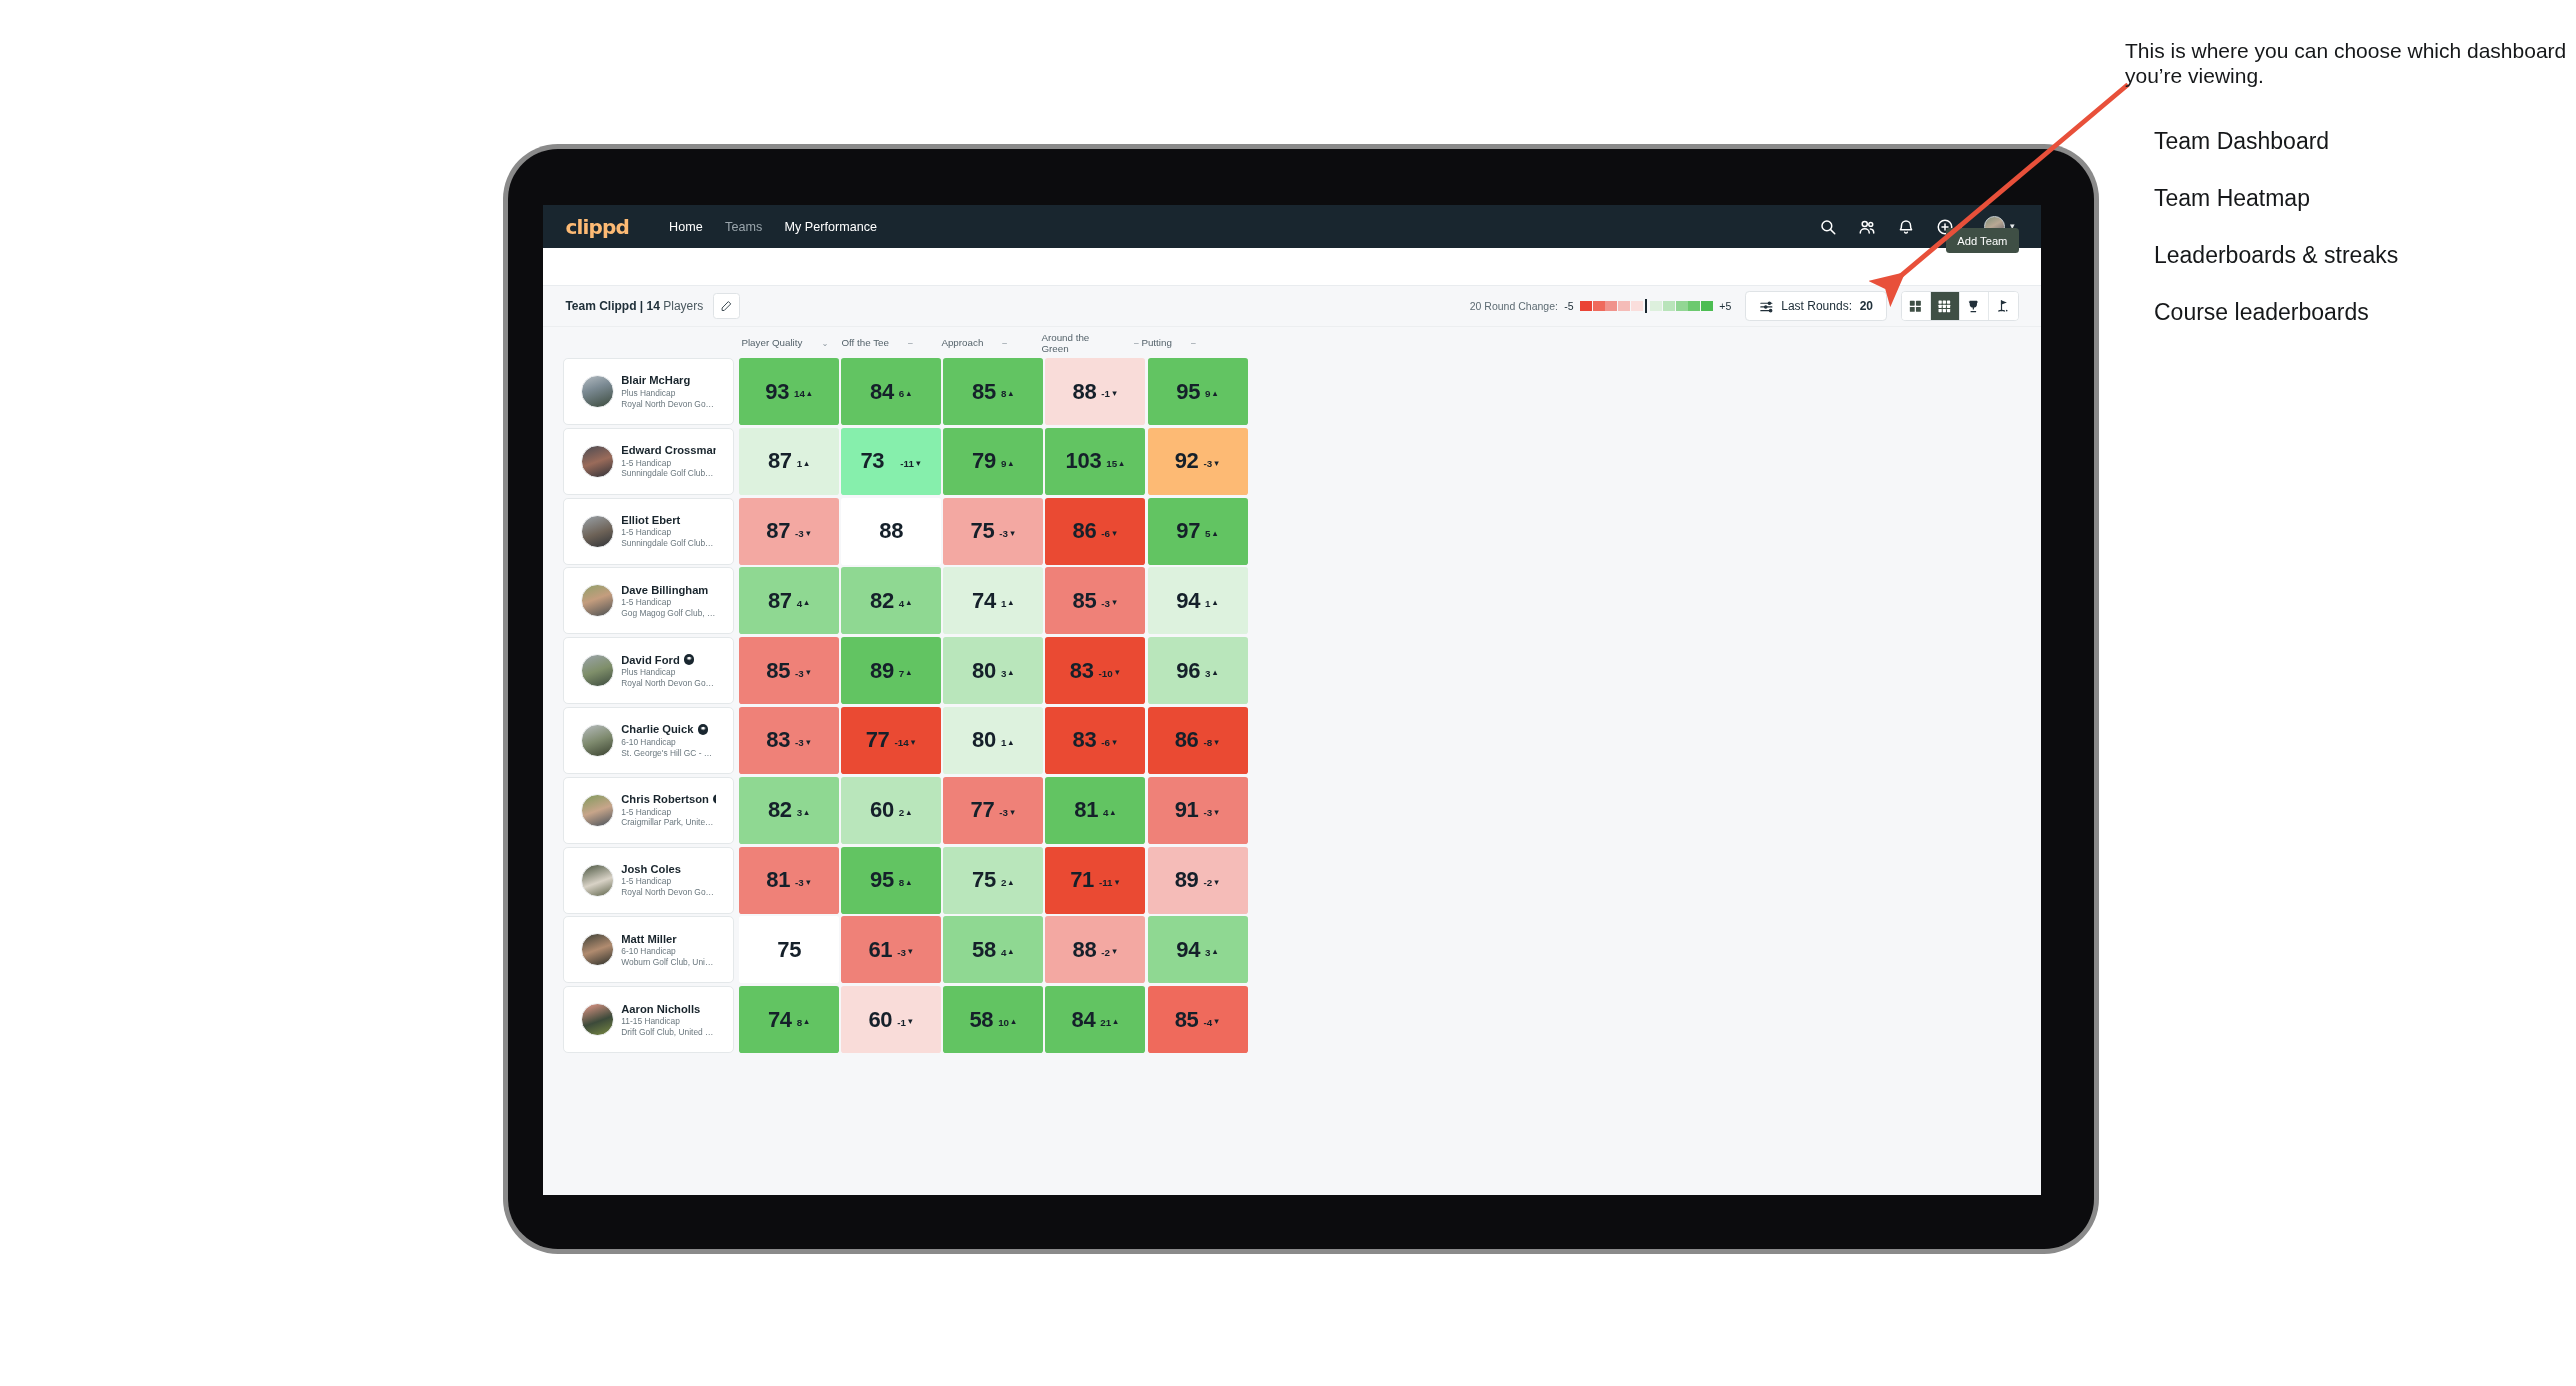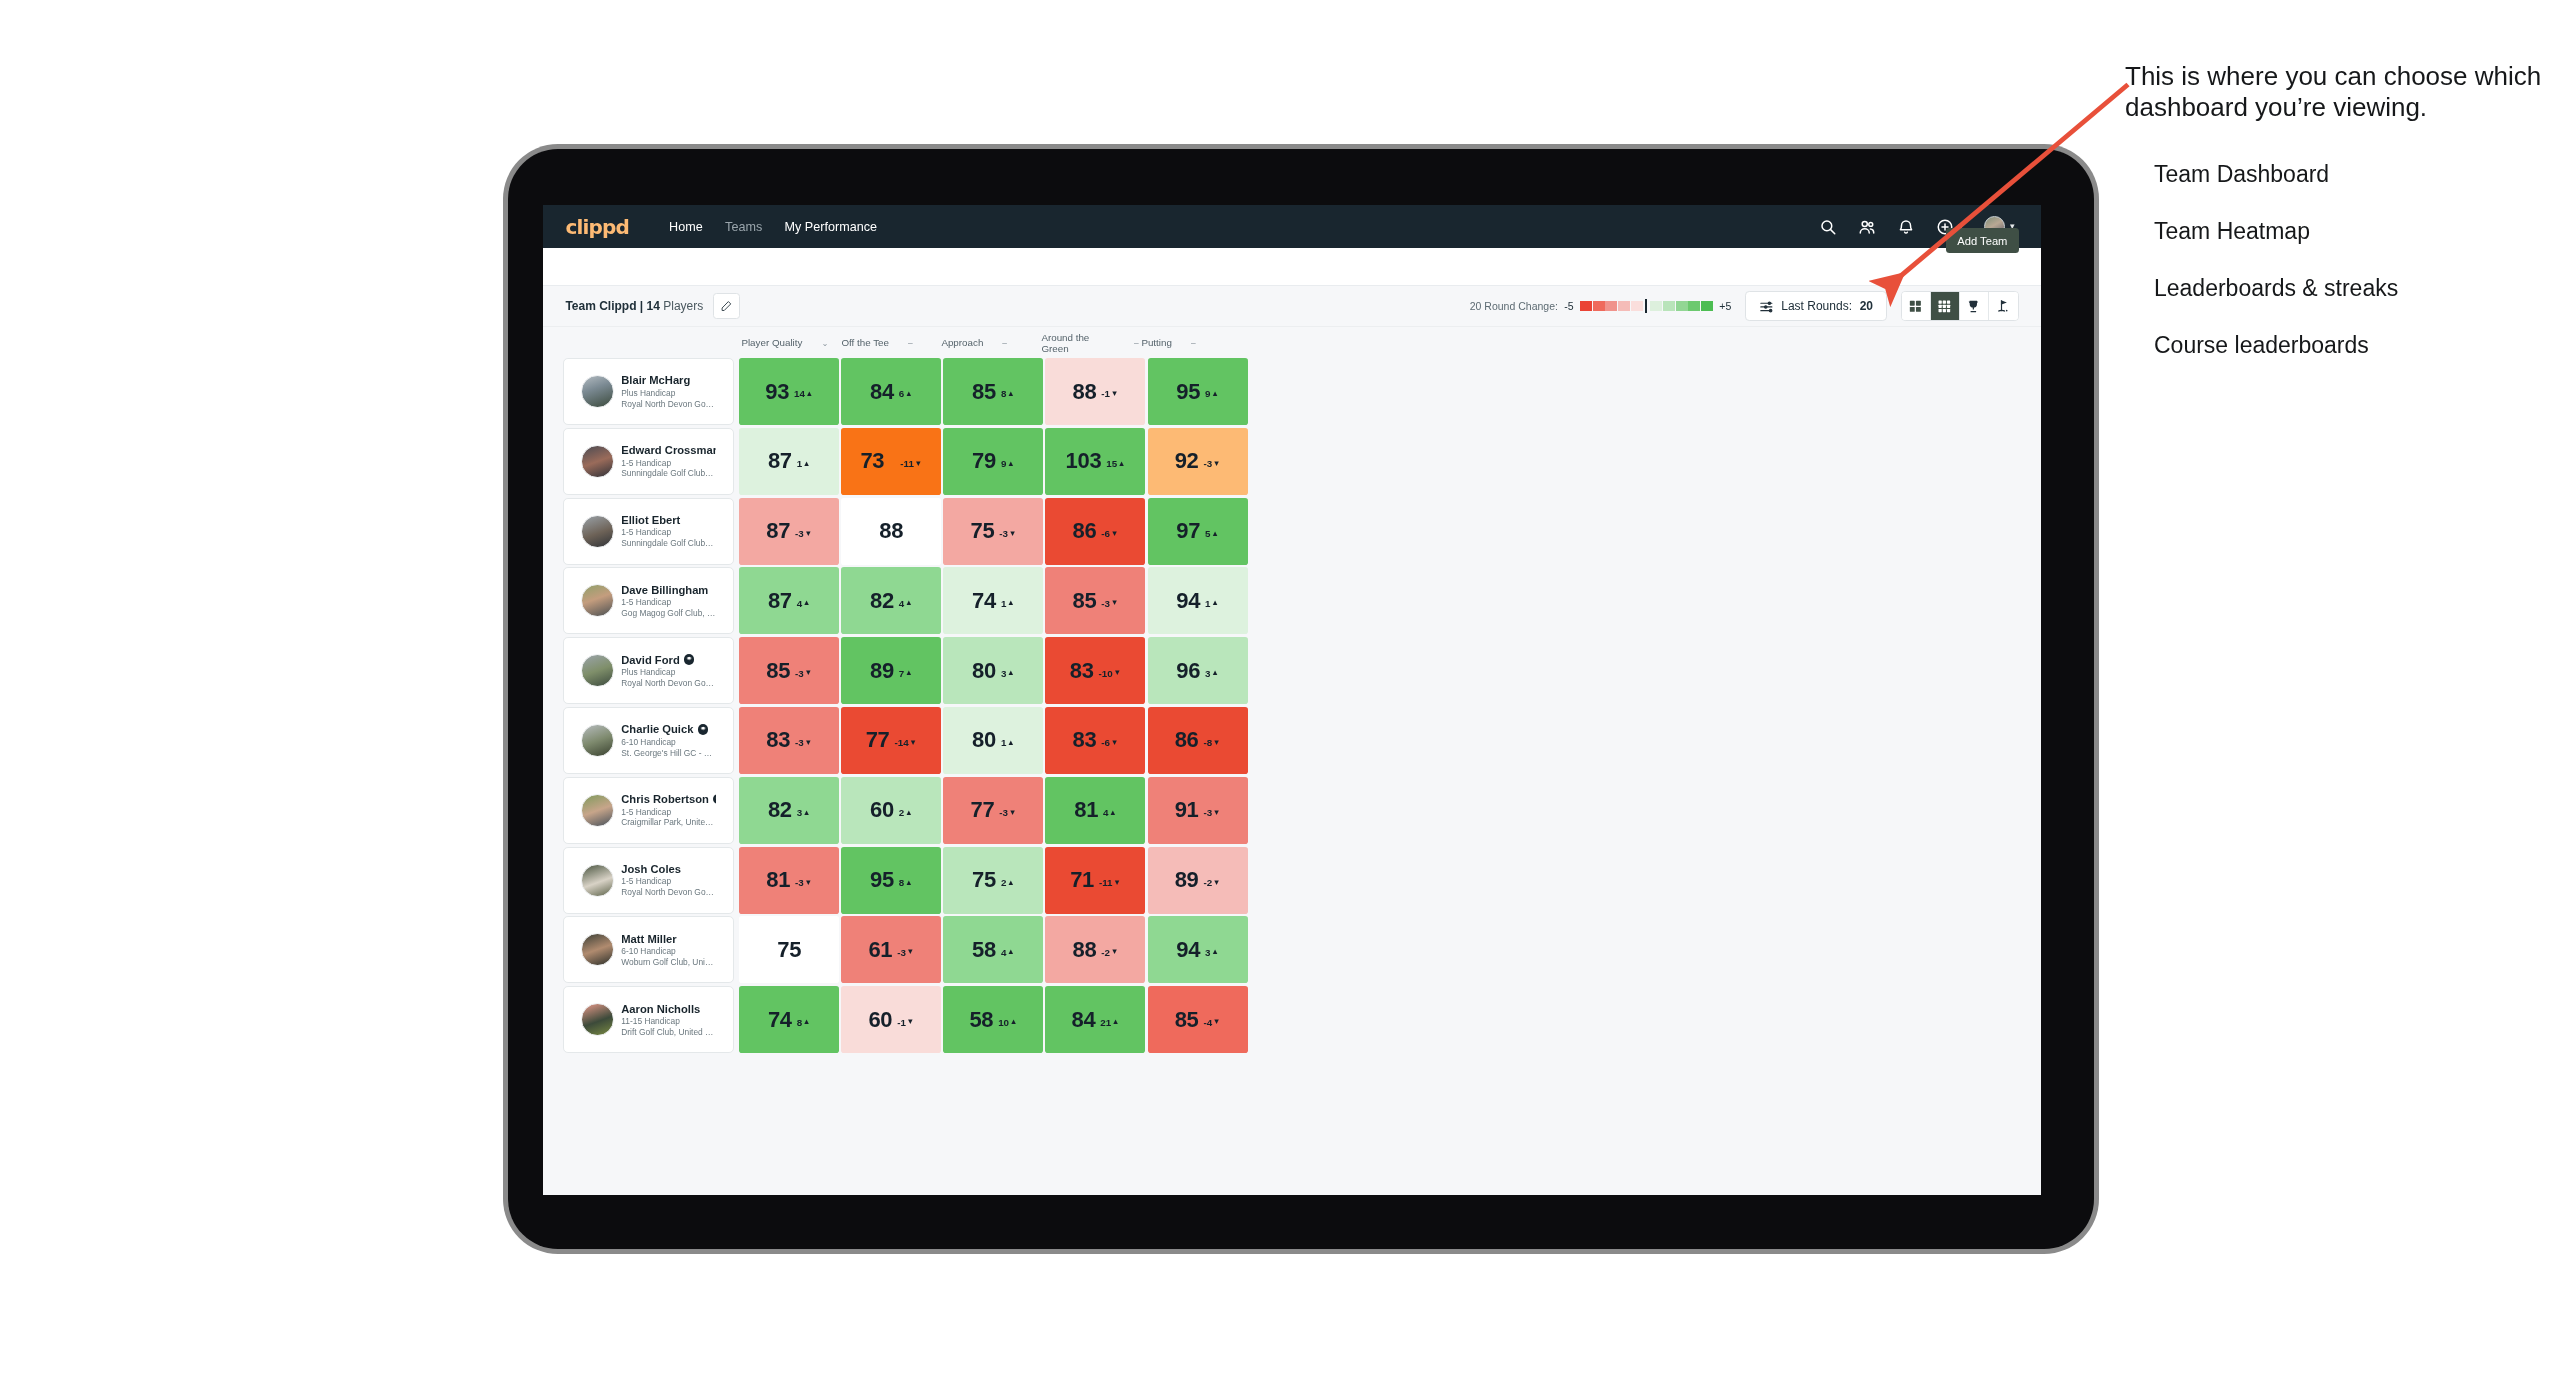--- a/index.html
+++ b/index.html
@@ -267,24 +267,24 @@
     font-weight: 700;
     color: #15202a;
     display: flex; align-items: center; gap: 0.7px;
     padding-top: 4.9px;
   }
   .cell .arrow { font-size: 7.7px; line-height: 1; }
 
   
   #annotation { position: absolute; left: 2125px; top: 0; width: 451px; }
   .anno-head {
-    font-size: 26px;
+    font-size: 21px;
     line-height: 1.18;
     color: #16181a;
-    padding-top: 61px;
+    padding-top: 39px;
   }
   .anno-list { margin-top: 39px; padding-left: 29px; }
   .anno-item {
     font-size: 23px;
     color: #16181a;
     margin-bottom: 30px;
     white-space: nowrap;
   }
   #arrow-svg {
     position: absolute;
@@ -527,21 +527,21 @@
             </div>
           </div>
           <div class="cells">
             <div class="cell" style="background: rgb(221, 242, 222);">
               <span class="val">87</span>
               <span class="delta">
                 <span>1</span>
                 <span class="arrow">▲</span>
               </span>
             </div>
-            <div class="cell" style="background: #f97316; gap: 16px;">
+            <div class="cell" style="background: #86efac; gap: 16px;">
               <span class="val">73</span>
               <span class="delta">
                 <span>-11</span>
                 <span class="arrow">▼</span>
               </span>
             </div>
             <div class="cell" style="background: rgb(98, 196, 98);">
               <span class="val">79</span>
               <span class="delta">
                 <span>9</span>

